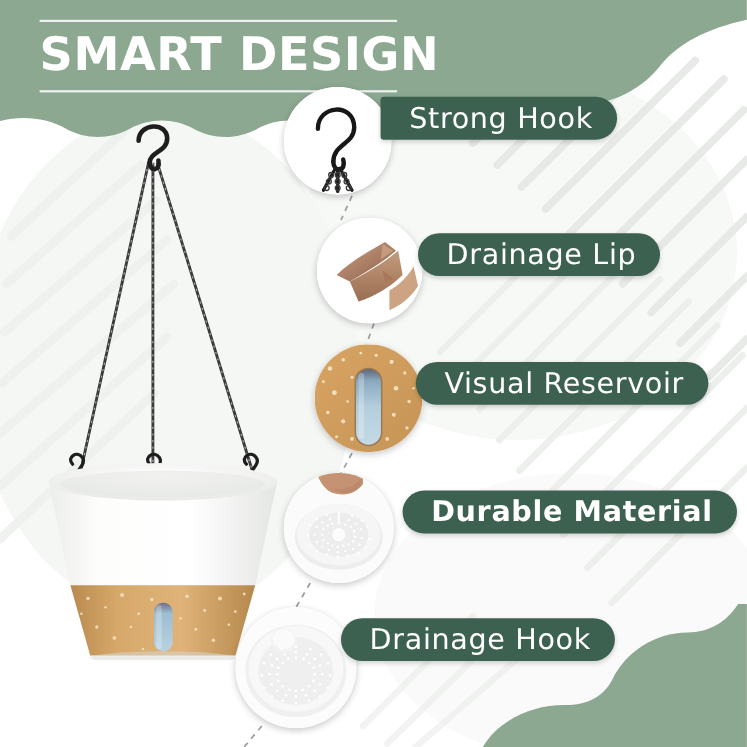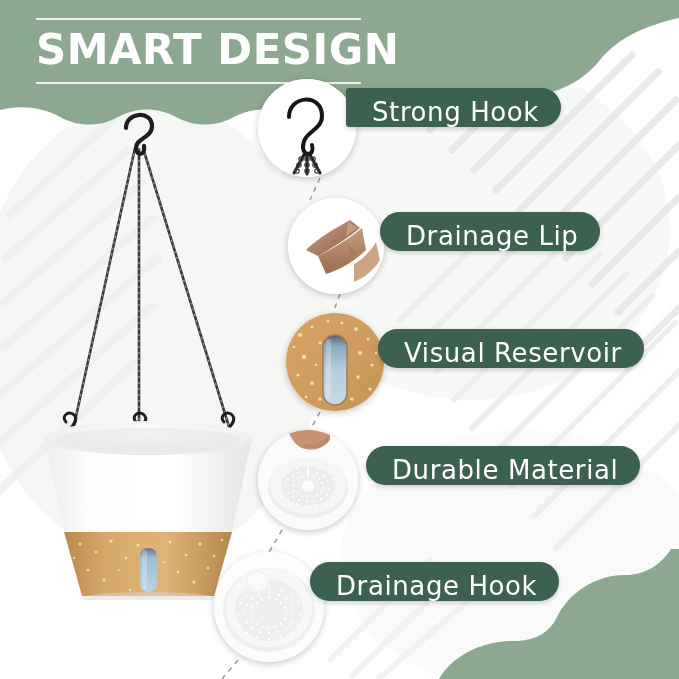--- a/index.html
+++ b/index.html
@@ -31,21 +31,21 @@
   .product{position:absolute;left:18px;top:100px;z-index:3;}
 
   
   .features{position:absolute;inset:0;z-index:4;}
   .feature{position:absolute;}
   .fcircle{position:absolute;border-radius:50%;background:#fff;overflow:hidden;
     box-shadow:0 2px 7px rgba(0,0,0,.22);}
   .fcircle svg{display:block;}
   .flabel{
     position:absolute;background:#3d6150;color:#fff;
-    border-radius:26px;display:flex;align-items:flex-end;
+    border-radius:26px;display:flex;align-items:center;
     padding:0 22px 0 26px;height:39px;box-sizing:border-box;
     font-size:26px;letter-spacing:.6px;white-space:nowrap;
     box-shadow:0 2px 5px rgba(0,0,0,.18);
   }
   .connector{position:absolute;z-index:3;}
 </style>
 </head>
 <body>
 
 <div class="stage">
@@ -414,21 +414,21 @@
                   <circle cx="-15" cy="-11" r="1.1"></circle>
                   <circle cx="-20" cy="-14" r="1.1"></circle>
                 <circle cx="-6" cy="-10" r="1.1"></circle>
                   <circle cx="-8" cy="-14" r="1.1"></circle>
                   <circle cx="-11" cy="-18" r="1.1"></circle>
               </g>
             </g>
           </g>
         </svg>
       </div>
-      <div class="flabel" style="left:366px;top:446px;">
+      <div class="flabel" style="left:366px;top:446px;font-weight:bold;">
         <span>Durable Material</span>
       </div>
     </div>
 
     <div class="feature">
       <div class="fcircle" style="left:214px;top:552px;width:110px;height:110px;">
         <svg width="110" height="110" viewBox="0 0 110 110">
           <rect width="110" height="110" fill="#fcfcfc"></rect>
           <ellipse cx="55" cy="58" rx="46" ry="42" fill="#f0f0f0"></ellipse>
           <ellipse cx="55" cy="56" rx="43" ry="39" fill="#f8f8f8"></ellipse>

